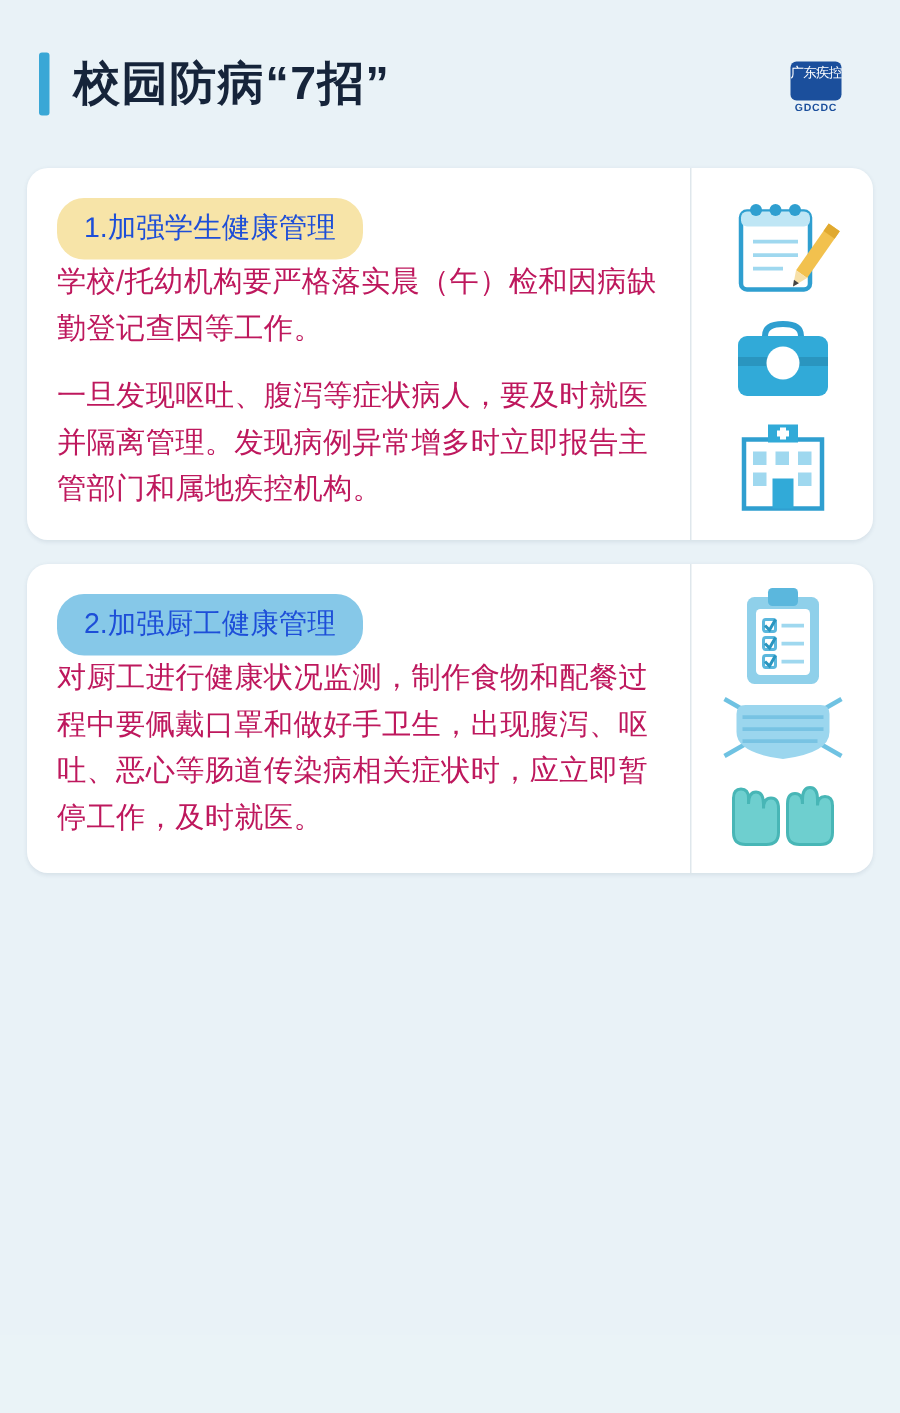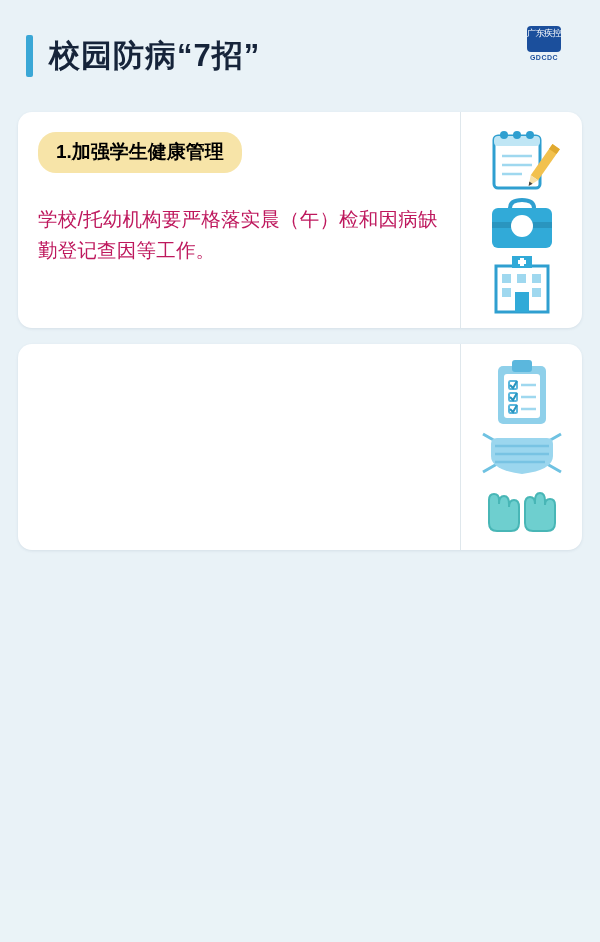--- a/index.html
+++ b/index.html
@@ -40,21 +40,21 @@
   .header-title {
     font-size: 31px;
     font-weight: bold;
     color: #16243a;
     letter-spacing: 1px;
     white-space: nowrap;
   }
   .logo {
     position: absolute;
     right: 16px;
-    top: 23px;
+    top: 38px;
     width: 44px;
     height: 40px;
     display: flex;
     flex-direction: column;
     align-items: center;
     justify-content: center;
   }
   .logo-badge {
     width: 34px;
     height: 26px;
@@ -102,23 +102,23 @@
     align-items: center;
     justify-content: space-around;
     padding: 14px 0;
     box-sizing: border-box;
   }
   .pill {
     display: inline-block;
     border-radius: 18px;
     padding: 7px 18px 8px 18px;
     font-size: 19px;
-    font-weight: bold;
-    color: #000000;
-    margin-bottom: 31px;
+    font-weight: normal;
+    color: #1d4ed8;
+    margin-bottom: 0;
     white-space: nowrap;
   }
   .pill.yellow { background: #f7e4a8; }
   .pill.blue   { background: #86c8e8; }
   .para {
     font-size: 19.5px;
     line-height: 31px;
     color: #be185d;
     margin: 0 0 14px 0;
     letter-spacing: 0.2px;
@@ -140,20 +140,21 @@
     <div class="logo">
       <div class="logo-badge">广东疾控</div>
       <div class="logo-sub">GDCDC</div>
     </div>
   </div>
 
   <div class="card">
     <div class="card-main">
       <div class="pill yellow">1.加强学生健康管理</div>
       <p class="para">学校/托幼机构要严格落实晨（午）检和因病缺勤登记查因等工作。</p>
+      <p class="para">一旦发现呕吐、腹泻等症状病人，要及时就医并隔离管理。发现病例异常增多时立即报告主管部门和属地疾控机构。</p>
     </div>
     <div class="card-side">
 
       <span>
         <svg class="icon-art" width="76" height="70" viewBox="0 0 76 70">
           <rect x="10" y="10" width="46" height="52" rx="4" fill="#ffffff" stroke="#2f9fd0" stroke-width="3"></rect>
           <rect x="10" y="10" width="46" height="10" rx="4" fill="#bfe6f5"></rect>
           <circle cx="20" cy="9" r="4" fill="#2f9fd0"></circle>
           <circle cx="33" cy="9" r="4" fill="#2f9fd0"></circle>
           <circle cx="46" cy="9" r="4" fill="#2f9fd0"></circle>
@@ -190,20 +191,22 @@
           <rect x="18" y="36" width="9" height="9" fill="#9fd8ef"></rect>
           <rect x="48" y="36" width="9" height="9" fill="#9fd8ef"></rect>
           <rect x="31" y="40" width="14" height="20" fill="#31aad8"></rect>
         </svg>
       </span>
     </div>
   </div>
 
   <div class="card">
     <div class="card-main">
+      <div class="pill blue">2.加强厨工健康管理</div>
+      <p class="para">对厨工进行健康状况监测，制作食物和配餐过程中要佩戴口罩和做好手卫生，出现腹泻、呕吐、恶心等肠道传染病相关症状时，应立即暂停工作，及时就医。</p>
     </div>
     <div class="card-side">
 
       <span>
         <svg class="icon-art" width="64" height="70" viewBox="0 0 64 70">
           <rect x="8" y="8" width="48" height="58" rx="5" fill="#8fd0ea"></rect>
           <rect x="14" y="16" width="36" height="44" rx="3" fill="#ffffff"></rect>
           <rect x="22" y="2" width="20" height="12" rx="3" fill="#5bb7dd"></rect>
           <rect x="19" y="23" width="8" height="8" rx="1.5" fill="none" stroke="#5bb7dd" stroke-width="2"></rect>
           <polyline points="20,27 23,30 27,23" fill="none" stroke="#2a95bf" stroke-width="2"></polyline>

